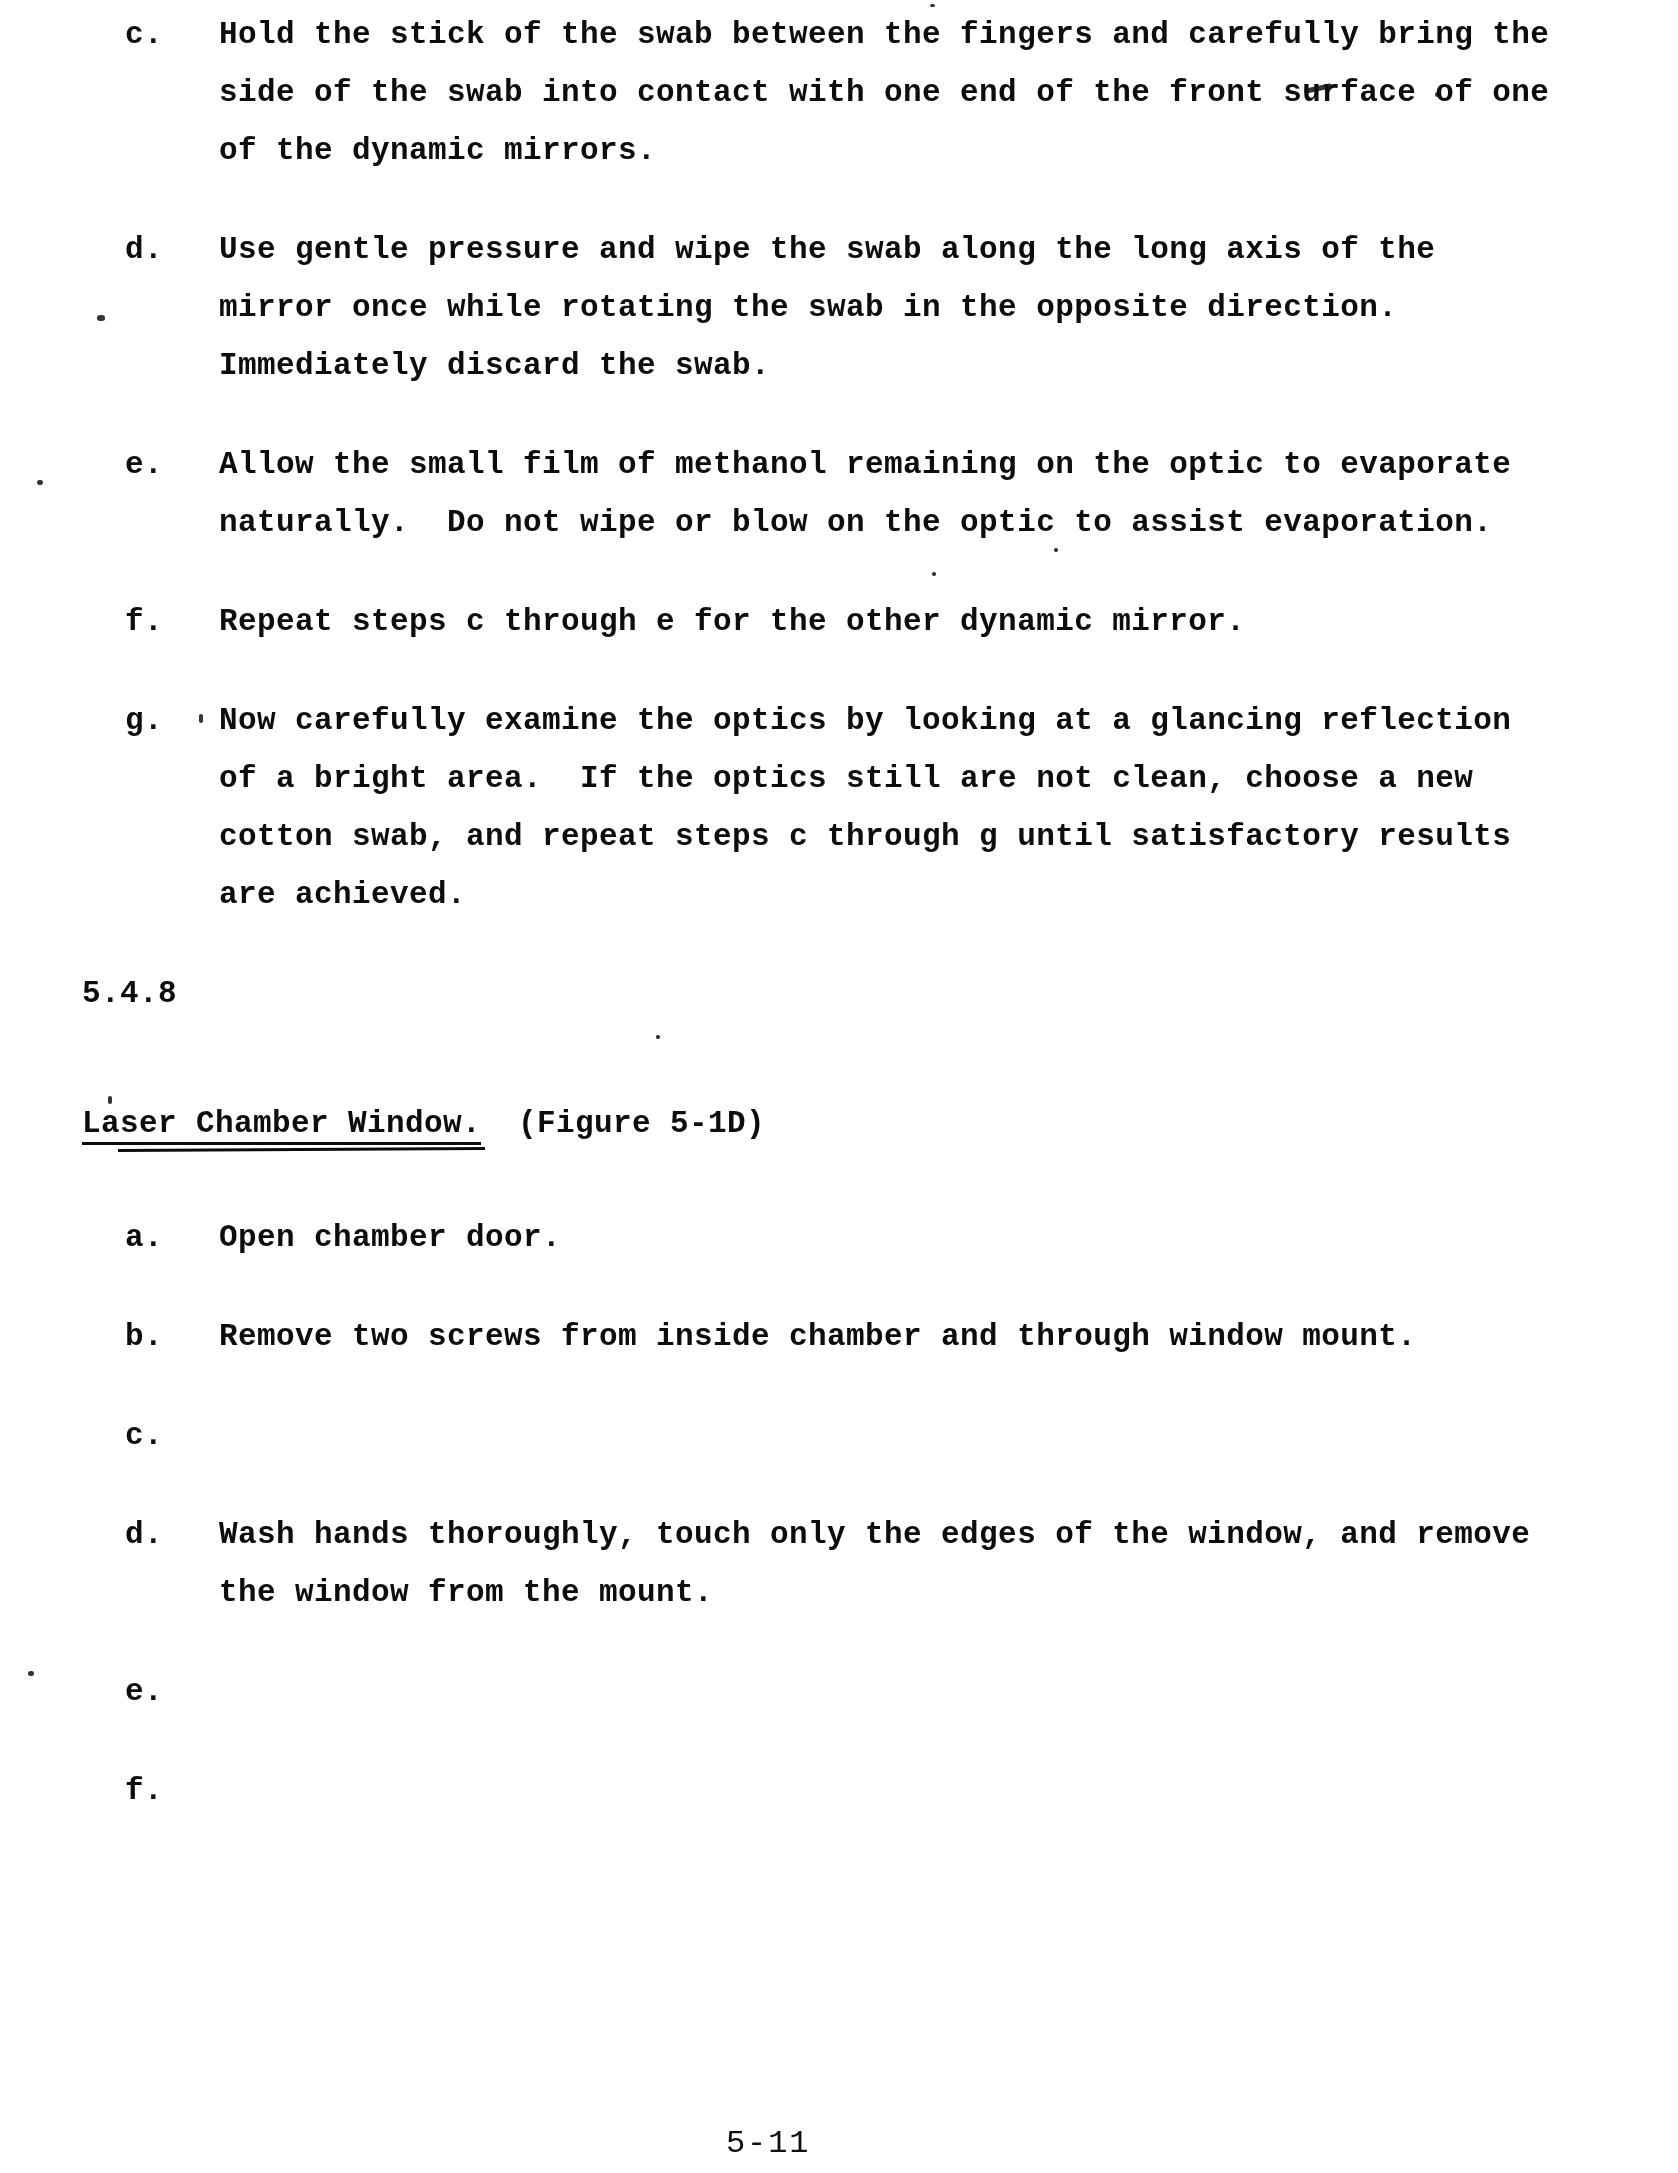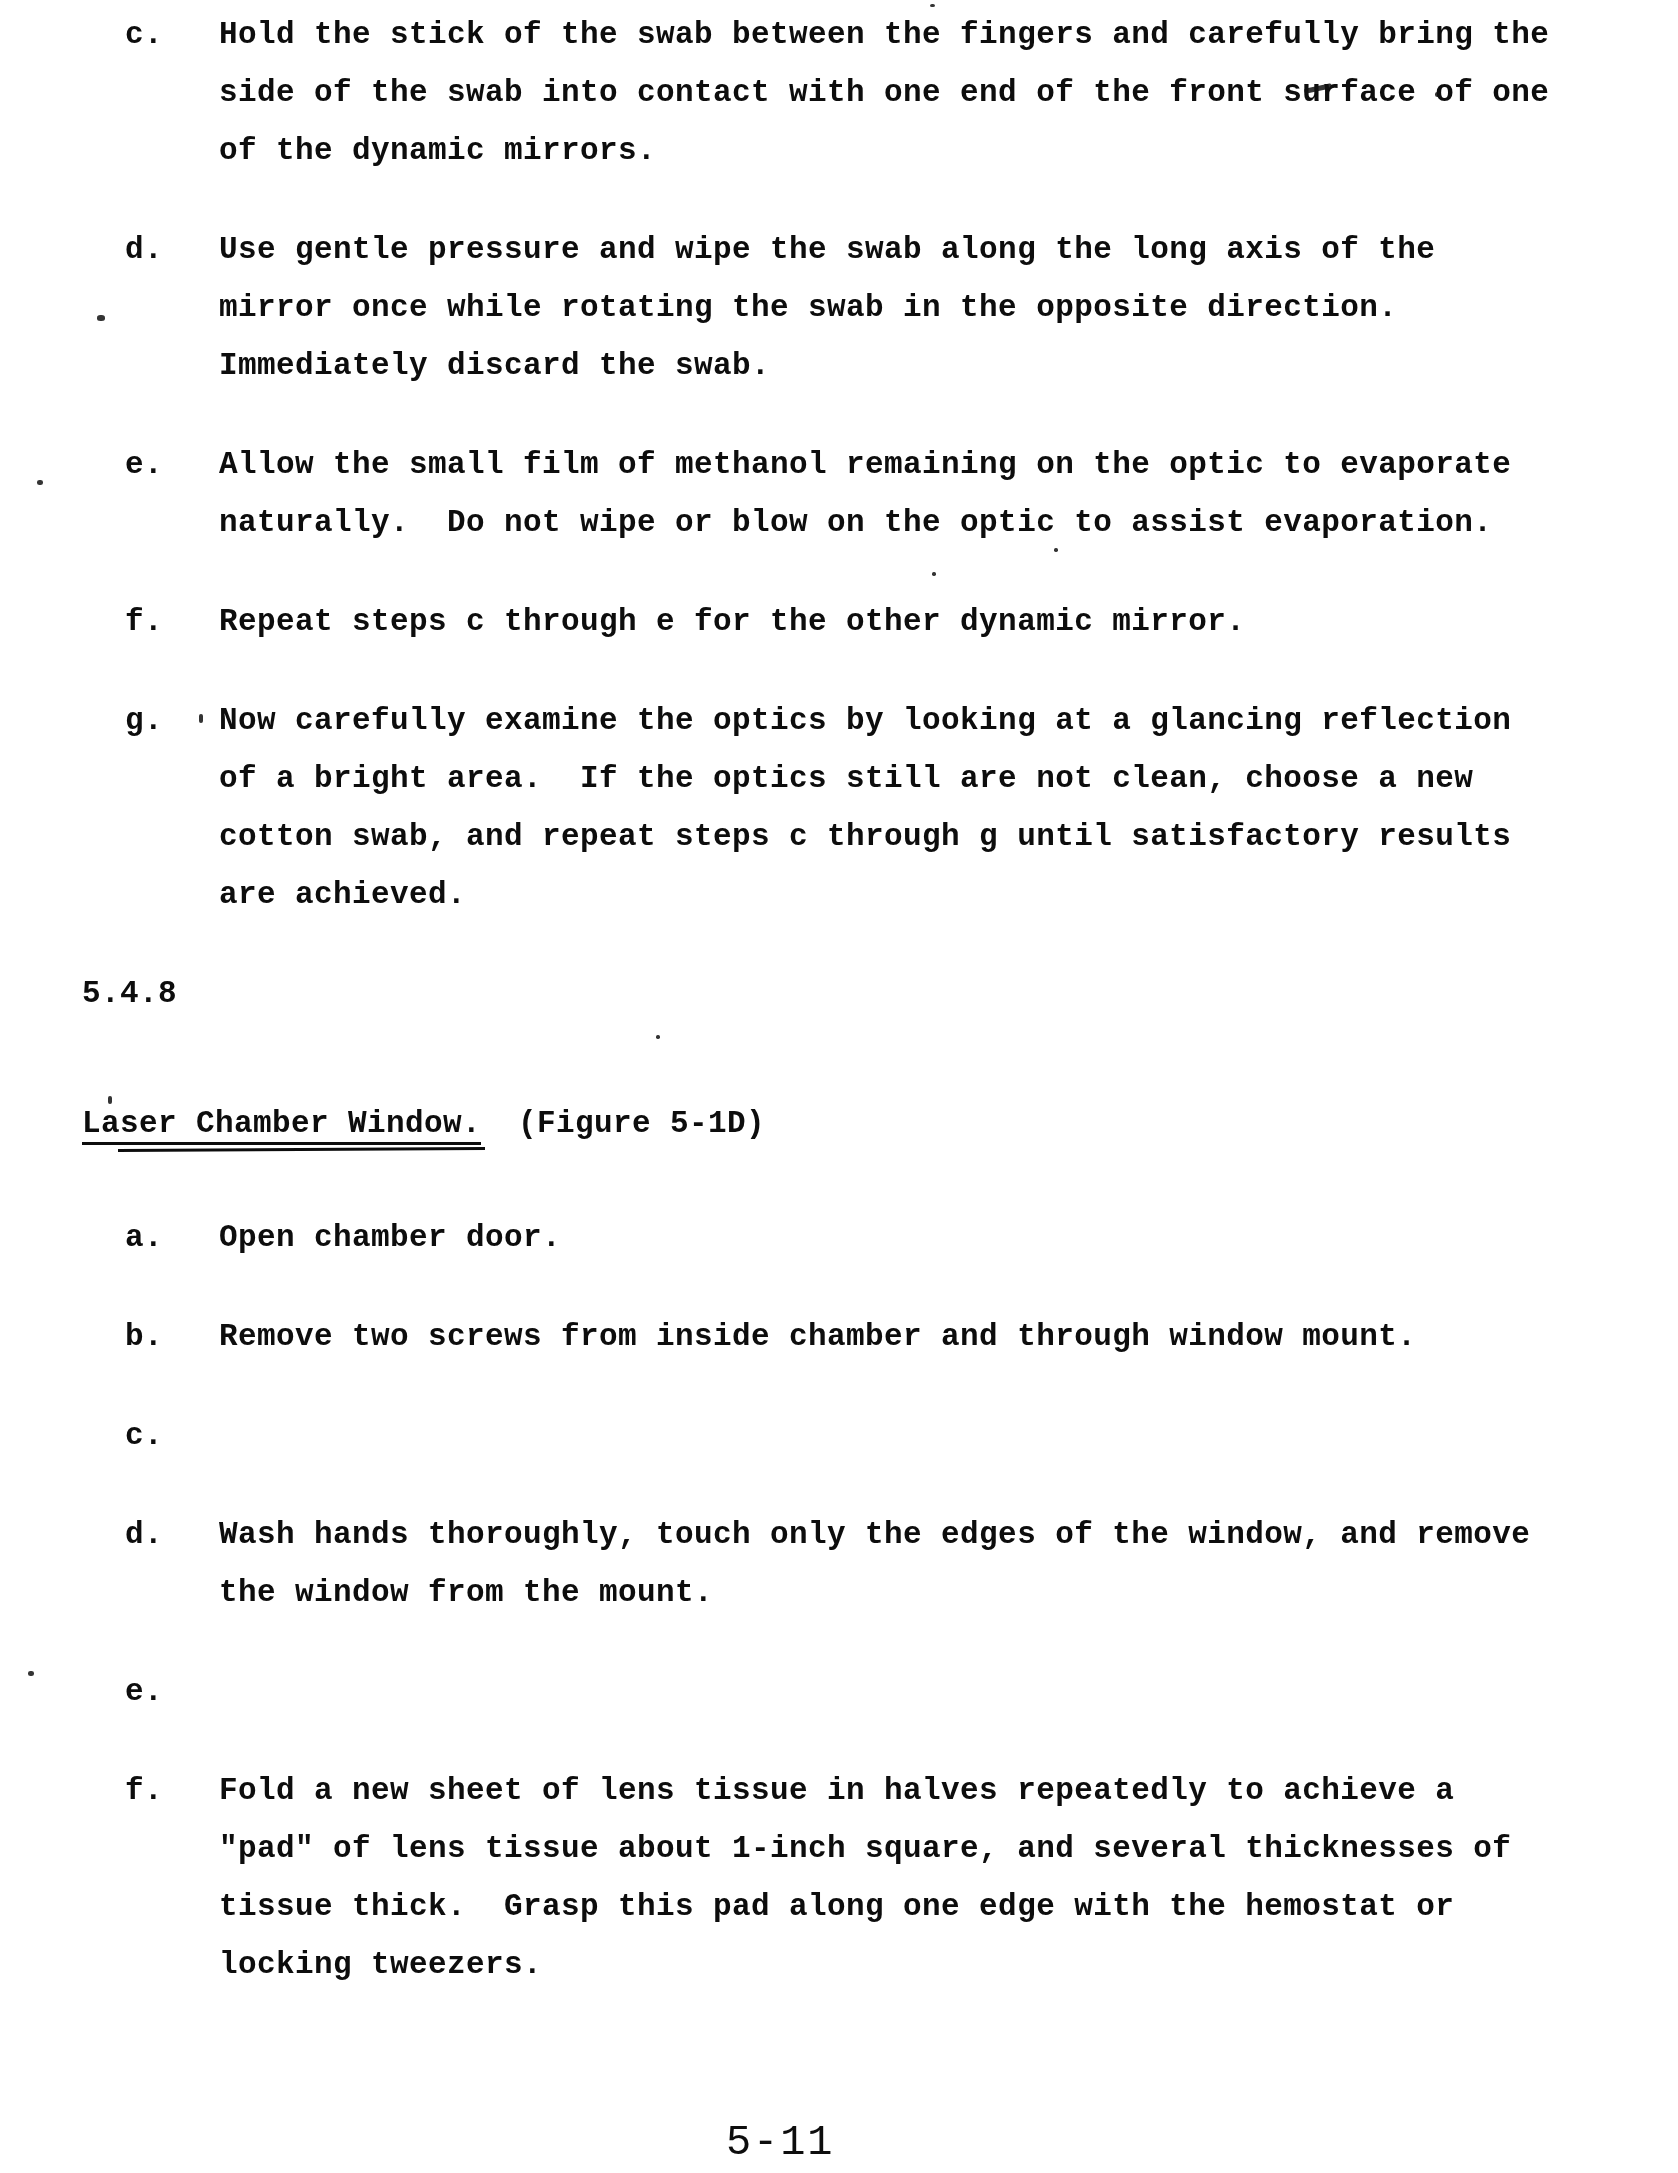--- a/index.html
+++ b/index.html
@@ -53,21 +53,21 @@
     bottom: -8.4px;
     height: 2.8px;
     background: #0d0d0d;
     transform: rotate(-0.35deg);
   }
   .figure-ref { margin-left: 37px; }
   .footer {
     position: absolute;
     top: 2123px;
     left: 726px;
-    font-size: 42px;
+    font-size: 32px;
     font-weight: normal;
     line-height: 41px;
     letter-spacing: 1.9px;
   }
   .speck {
     position: absolute;
     background: #111;
     border-radius: 45%;
     opacity: 0.85;
   }
@@ -135,24 +135,20 @@
       <span class="step-text">Wash hands thoroughly, touch only the edges of the window, and remove
 the window from the mount.</span>
     </div>
 
     <div class="step">
       <span class="step-label">e.</span>
     </div>
 
     <div class="step">
       <span class="step-label">f.</span>
-      <span class="step-text">Fold a new sheet of lens tissue in halves repeatedly to achieve a
-"pad" of lens tissue about 1-inch square, and several thicknesses of
-tissue thick.  Grasp this pad along one edge with the hemostat or
-locking tweezers.</span>
     </div>
 
   </div>
 
   <div class="footer">5-11</div>
 
   <i class="speck" style="left:930px; top:3.7px;  width:4.7px;  height:3.7px;"></i>
   <i class="speck" style="left:1304px;top:86px; width:28px; height:4.7px; transform:rotate(-12deg); border-radius:1.9px;"></i>
   <i class="speck" style="left:1435px;top:92px; width:5.6px;  height:4.7px;"></i>
   <i class="speck" style="left:97px; top:315px;width:7.5px;  height:5.6px;"></i>

